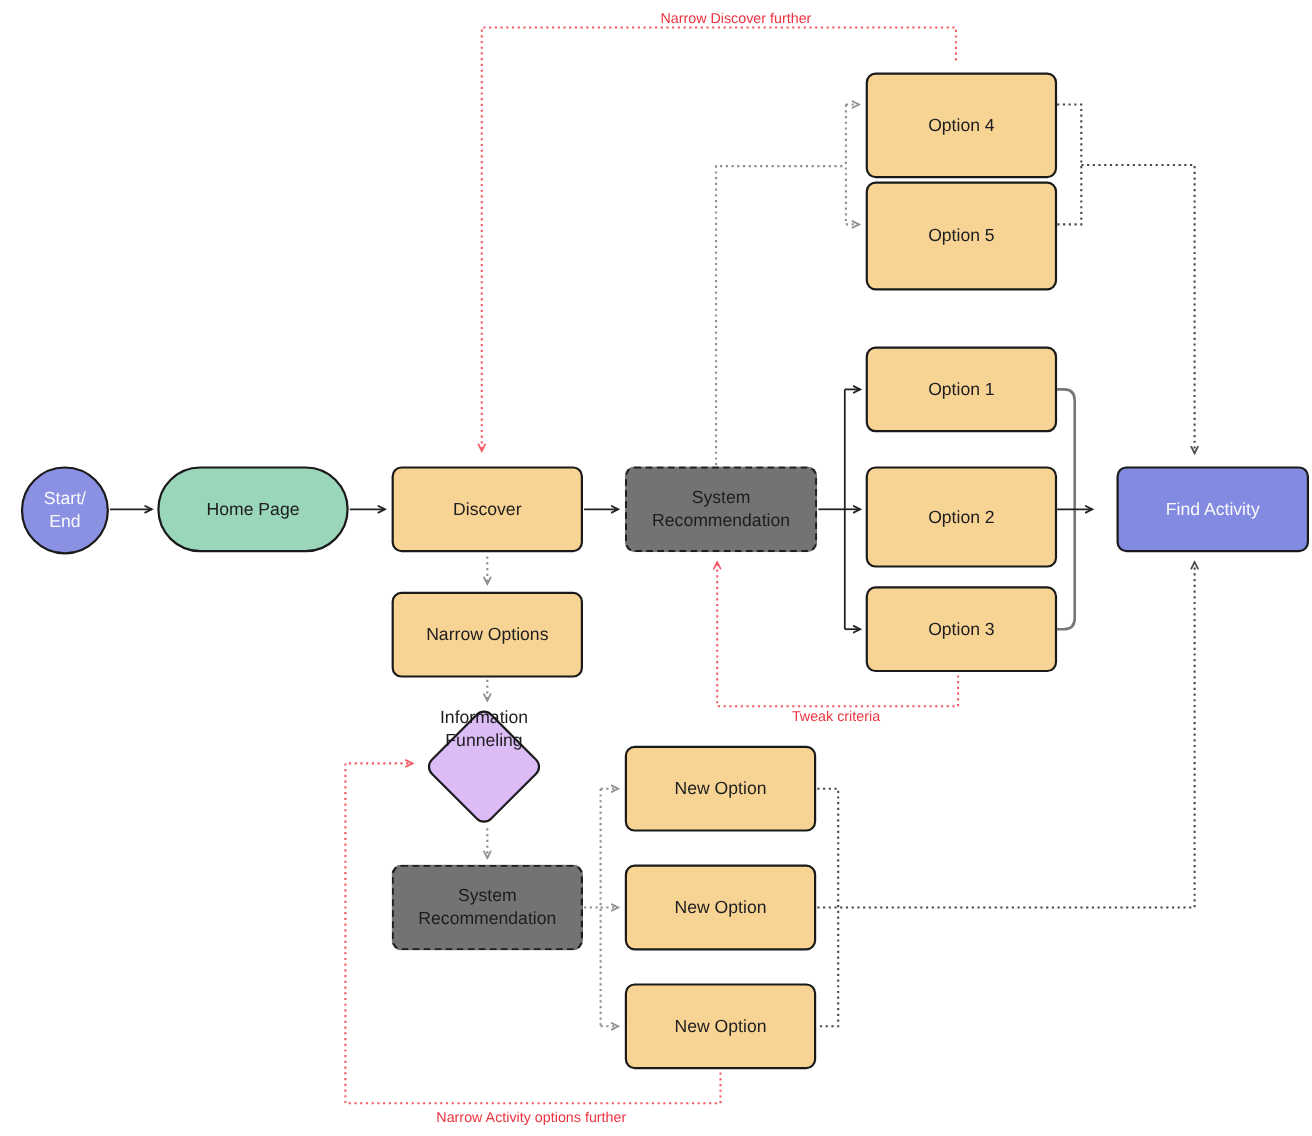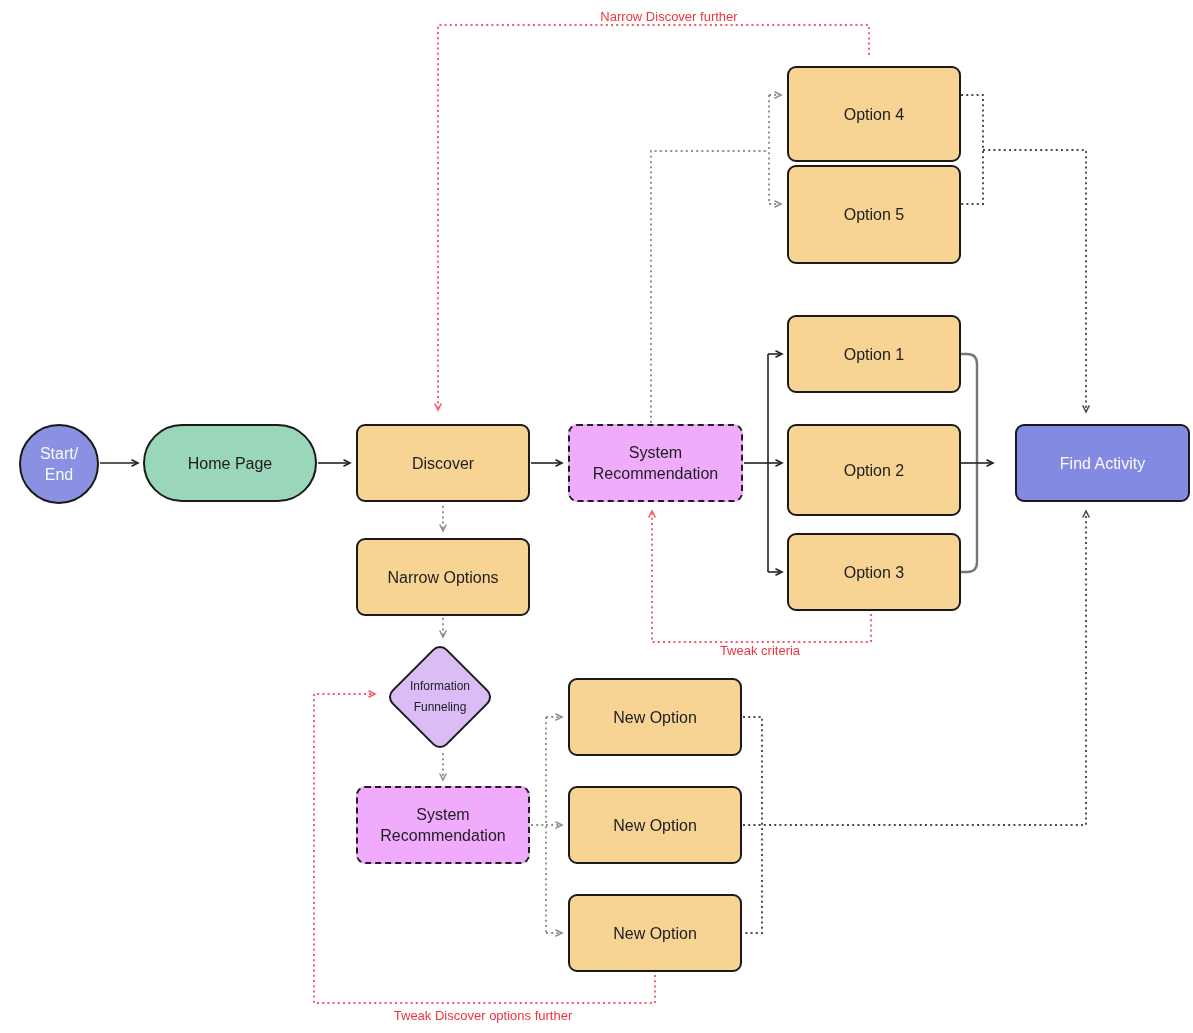--- a/index.html
+++ b/index.html
@@ -23,33 +23,33 @@
     border-radius:9px;
     font-size:16px;
     line-height:21px;
     color:#1d1d1f;
     z-index:2;
     text-align:center;
   }
   .orange{background:#F8D494;}
   .green{background:#9AD6B9;border-radius:39px;}
   .indigo{background:#828AE2;color:#fafafa;}
-  .dashedbox{background:#f0abfc;border:2px dashed #1f1f1f;}
+  .dashedbox{background:#737373;border:2px dashed #1f1f1f;}
   .circle{background:#8A90E2;border-radius:50%;color:#fafafa;}
 
   .diamond-wrap{position:absolute;left:385px;top:642px;width:110px;height:110px;z-index:2;}
   .diamond-shape{
     position:absolute;left:16px;top:16px;width:78px;height:78px;
     background:#DBBCF5;border:2px solid #1a1a1a;border-radius:10px;
     transform:rotate(45deg);box-sizing:border-box;
   }
   .diamond-label{
     position:absolute;inset:0;display:flex;flex-direction:column;
-    align-items:center;justify-content:center;
-    font-size:12px;line-height:21px;color:#1d1d1f;text-align:center;
+    align-items:center;justify-content:flex-start;
+    font-size:16px;line-height:21px;color:#1d1d1f;text-align:center;
   }
 
   .edge-label{
     position:absolute;
     font-size:13px;
     line-height:15px;
     color:#EE3440;
     text-align:center;
     z-index:3;
     white-space:nowrap;
@@ -189,15 +189,15 @@
   </div>
 
   <div class="node orange" style="left:568px;top:894px;width:174px;height:78px;">
     <span>New Option</span>
   </div>
 
   <div class="edge-label" style="left:589px;top:9px;width:160px;">Narrow Discover further</div>
 
   <div class="edge-label" style="left:700px;top:643px;width:120px;">Tweak criteria</div>
 
-  <div class="edge-label" style="left:383px;top:1008px;width:200px;">Tweak Discover options further</div>
+  <div class="edge-label" style="left:383px;top:1008px;width:200px;">Narrow Activity options further</div>
 
 </div>
 
 </body></html>

